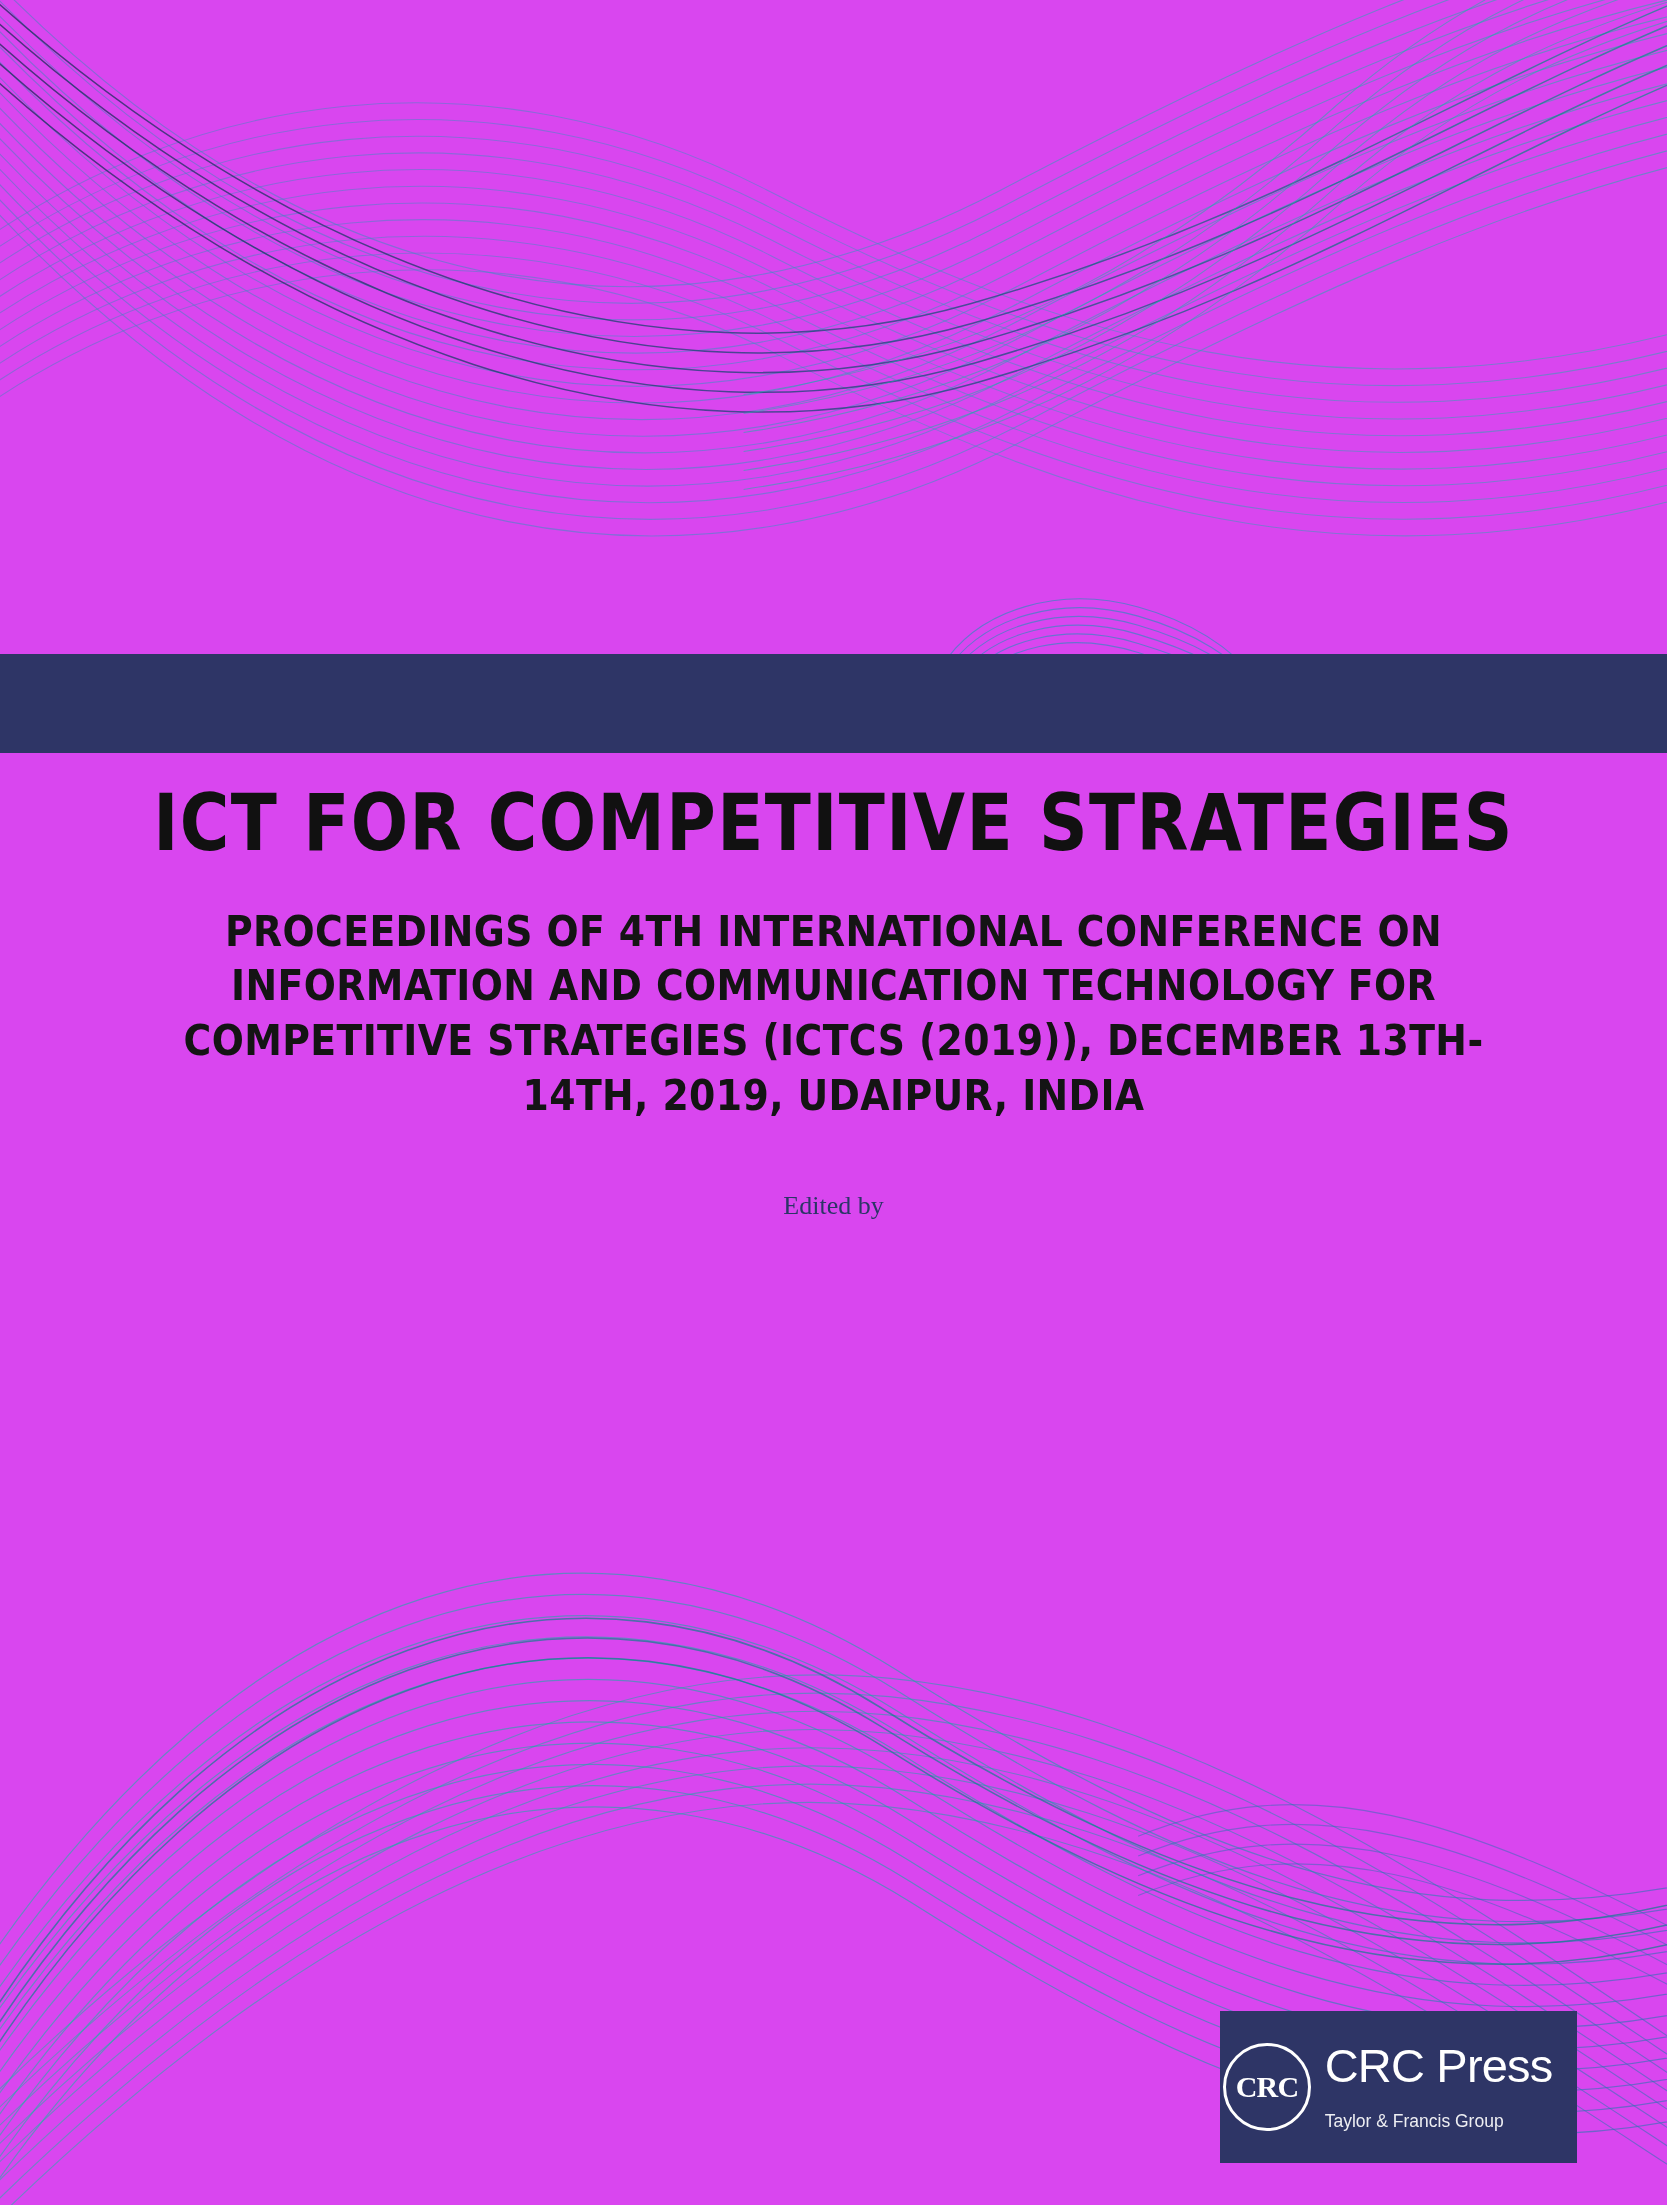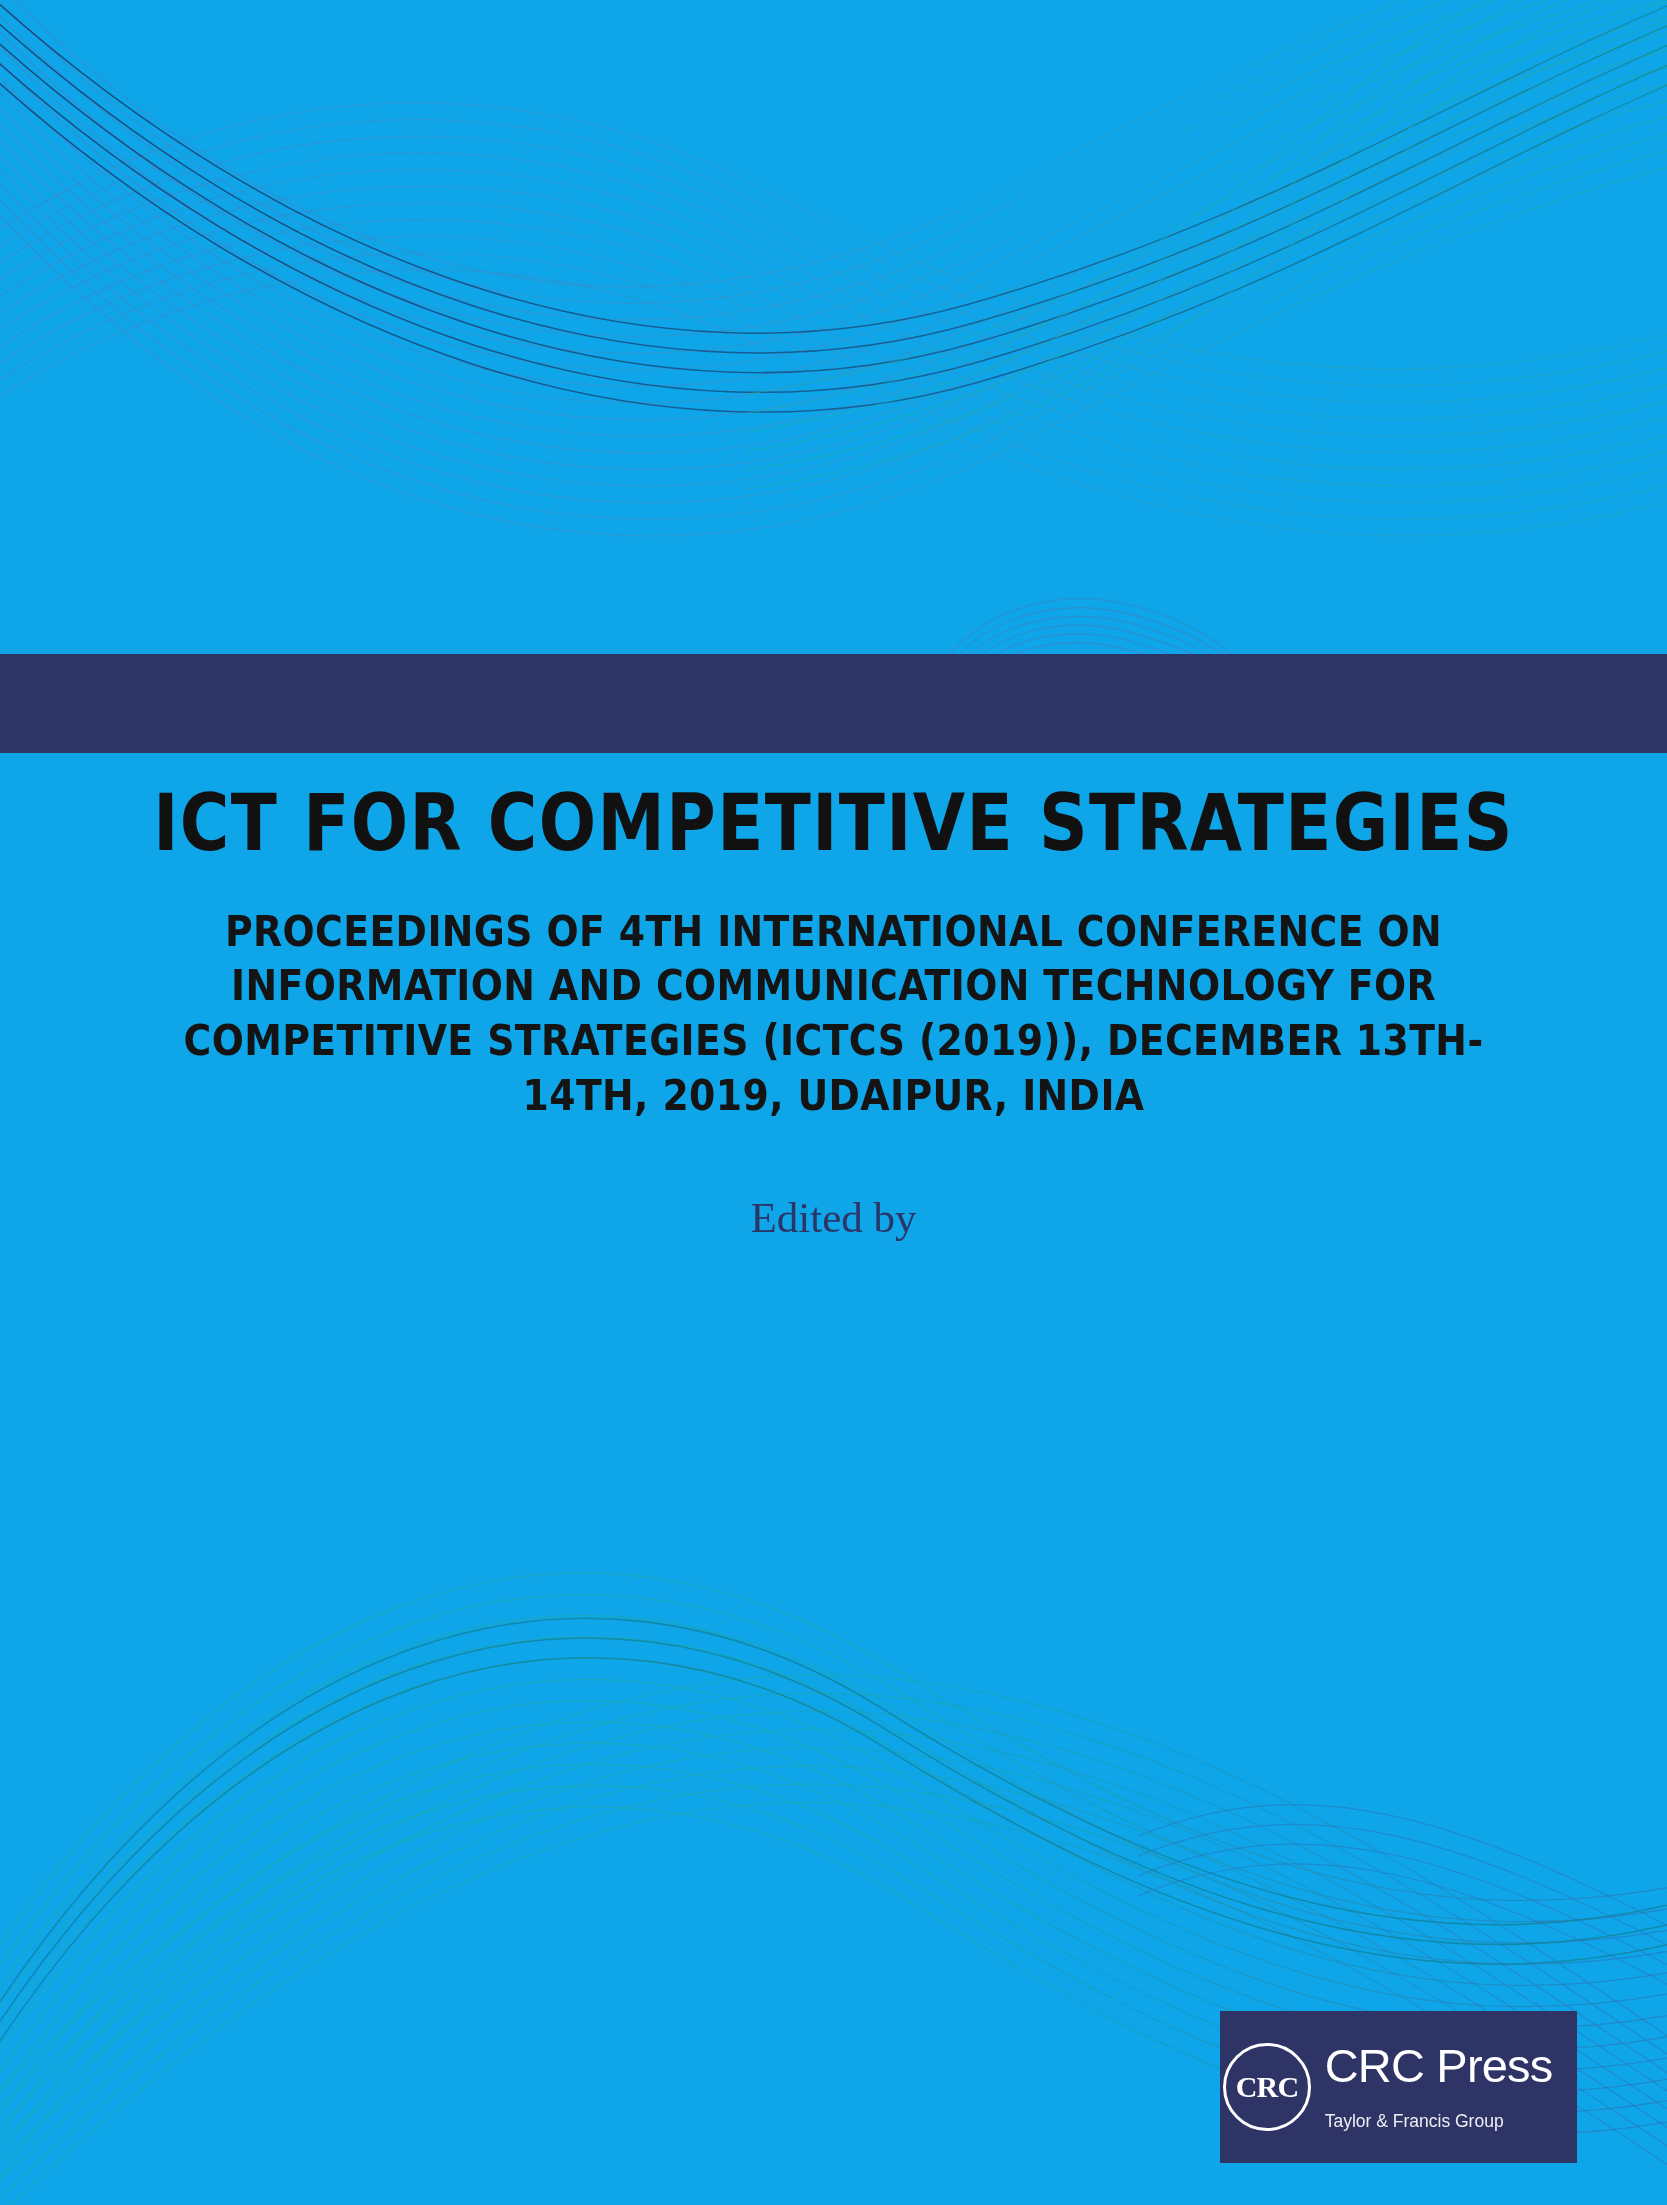--- a/index.html
+++ b/index.html
@@ -7,21 +7,21 @@
     padding: 0;
     background: #ffffff;
   }
   body {
     font-family: "Liberation Sans", sans-serif;
   }
   .page {
     position: relative;
     width: 1667px;
     height: 2205px;
-    background: #0ea5e9;
+    background: #d946ef;
     overflow: hidden;
   }
   
   .art {
     position: absolute;
     left: 0;
     top: 0;
     width: 1667px;
     height: 2205px;
     pointer-events: none;
@@ -67,21 +67,21 @@
     margin: 39px auto 0;
     padding: 0 84px;
     max-width: 1411px;
   }
   .editors {
     margin-top: 65px;
     font-family: "Liberation Serif", "DejaVu Serif", serif;
     color: #2b3566;
   }
   .editors .edited-by {
-    font-size: 43px;
+    font-size: 26px;
     line-height: 1.4;
   }
   .editors .names {
     font-size: 38px;
     line-height: 1.45;
     max-width: 1184px;
     margin: 7.6px auto 0;
   }
 
   

